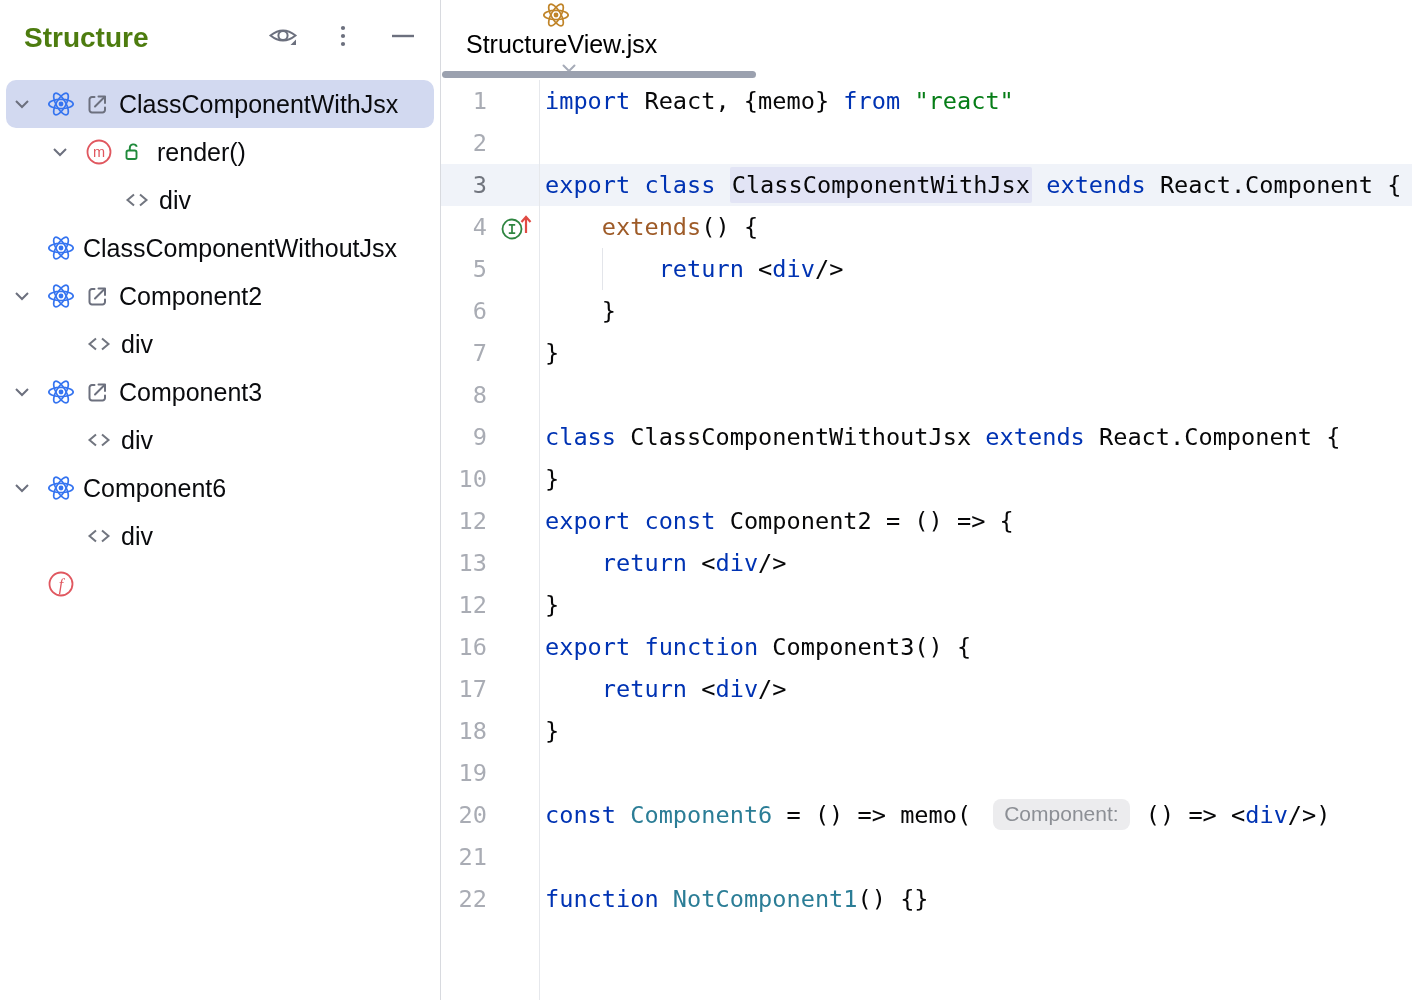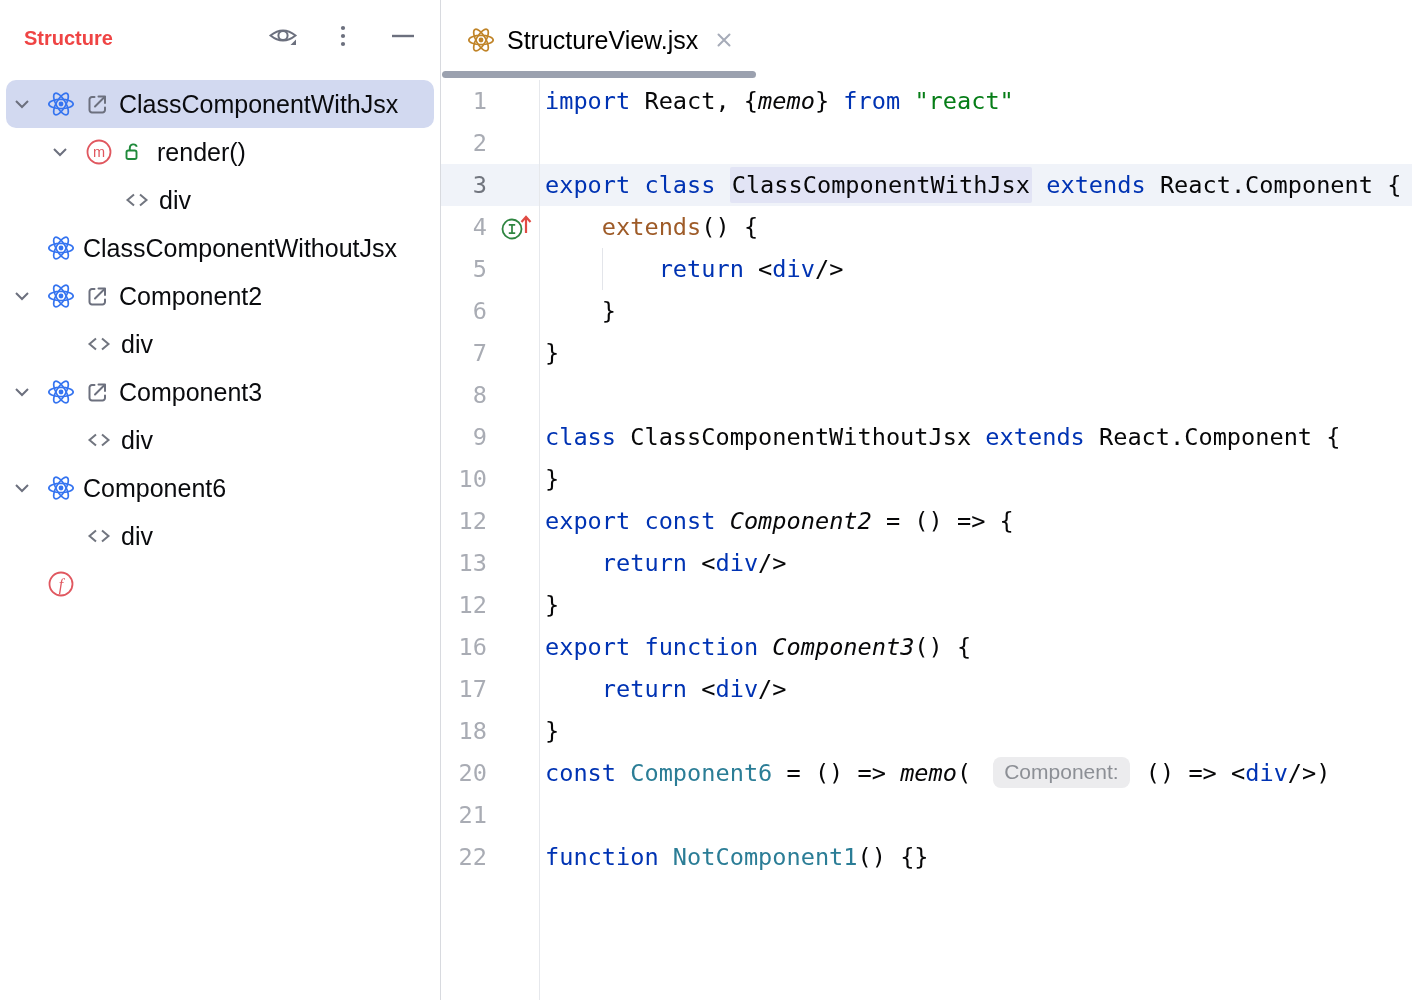--- a/index.html
+++ b/index.html
@@ -4,55 +4,55 @@
 <style>
   html,body{margin:0;padding:0;}
   body{
     width:1412px;height:1000px;overflow:hidden;background:#fff;
     font-family:"Liberation Sans",sans-serif;color:#16171B;display:flex;
   }
   
   .structure-panel{width:441px;flex:none;box-sizing:border-box;border-right:1px solid #D8DADF;
     display:flex;flex-direction:column;background:#fff;}
   .panel-header{height:76px;flex:none;display:flex;align-items:center;padding:0 20px 0 24px;}
-  .panel-title{font-size:20px;font-weight:700;color:#ef4444;}
+  .panel-title{font-size:28px;font-weight:700;color:#4d7c0f;}
   .panel-actions{margin-left:auto;display:flex;align-items:center;gap:26px;}
   .icon-btn{width:34px;height:34px;display:flex;align-items:center;justify-content:center;cursor:pointer;}
   .tree{padding-top:4px;}
   .tree-row{height:48px;display:flex;align-items:center;font-size:25px;color:#0A0B0E;cursor:pointer;}
   .tree-row.selected{background:var(--selection,#D2D9F0);border-radius:10px;margin:0 6px;}
   .tree-row .indent{flex:none;}
   .tree-row .slot{width:38px;flex:none;display:flex;align-items:center;}
   .tree-row .t-icon{width:30px;flex:none;display:flex;align-items:center;justify-content:center;margin-right:6px;}
   .tree-row .t-label{white-space:nowrap;margin-left:1px;}
   
   .editor{flex:1;min-width:0;display:flex;flex-direction:column;background:#fff;}
   .tabbar{height:80px;flex:none;position:relative;display:flex;align-items:center;padding-left:25px;}
-  .tab{display:flex;align-items:center;height:100%;cursor:pointer;}
+  .tab{display:flex;align-items:center;height:100%;cursor:pointer;flex-direction:column;}
   .tab-icon{display:flex;align-items:center;margin-right:11px;}
   .tab-label{font-size:25px;color:#000;white-space:nowrap;}
   .tab-close{display:flex;align-items:center;margin-left:14px;cursor:pointer;}
   .tab-underline{position:absolute;left:1px;bottom:2px;width:314px;height:7px;border-radius:4px;
     background:var(--underline,#9BA1AF);}
   .editor-body{flex:1;display:flex;flex-direction:column;overflow:hidden;
     font-family:"DejaVu Sans Mono",monospace;font-size:23.6px;}
   .code-row{height:42px;flex:none;display:flex;}
   .code-row.filler{flex:1;height:auto;}
   .code-row.current{background:var(--currentline,#F0F3F9);}
   .gutter-cell{width:99px;flex:none;display:flex;align-items:center;box-sizing:border-box;
     border-right:1px solid #E6E8EC;}
   .num{flex:1;text-align:right;color:var(--linenumber,#A9ACB4);padding-right:6px;}
   .current .num{color:#71757E;}
   .icon-slot{width:46px;flex:none;display:flex;align-items:center;justify-content:center;}
   .code-text{white-space:pre;line-height:42px;padding-left:5px;position:relative;color:#070708;}
   .indent-guide{position:absolute;left:calc(5px + 4ch);top:0;bottom:0;width:0;
     border-left:1px solid #E3E5EA;}
   .tk-kw{color:var(--keyword,#0033B3);}
   .tk-str{color:var(--string,#067D17);}
-  .tk-it{font-style:italic;}
+  .tk-it{}
   .tk-fn{color:var(--method,#9E5B28);}
   .tk-cmp{color:var(--component,#2B7D96);}
   .tk-tag{color:var(--jsxtag,#0033B3);}
   .tk-hl{background:var(--idhighlight,#E2E4F5);border-radius:2px;padding:4px 2px;}
   .hint-pill{display:inline-block;font-family:"Liberation Sans",sans-serif;font-size:21px;
     line-height:28px;padding:1px 11px 2px;border-radius:8px;background:#ECECEE;color:#8C8F95;
     vertical-align:2px;margin:0 2px 0 22px;}
 </style>
 </head>
 <body>
@@ -401,20 +401,27 @@
       </div>
       <div class="code-row">
         <span class="gutter-cell">
           <span class="num">18</span>
           <span class="icon-slot"></span>
         </span>
         <span class="code-text"><span class="tk-pl">}</span></span>
       </div>
       <div class="code-row">
         <span class="gutter-cell">
+          <span class="num">19</span>
+          <span class="icon-slot"></span>
+        </span>
+        <span class="code-text"></span>
+      </div>
+      <div class="code-row">
+        <span class="gutter-cell">
           <span class="num">20</span>
           <span class="icon-slot"></span>
         </span>
         <span class="code-text"><span class="tk-kw">const</span><span class="tk-pl"> </span><span class="tk-cmp">Component6</span><span class="tk-pl"> = () =&gt; </span><span class="tk-it">memo</span><span class="tk-pl">(</span><span class="hint-pill">Component:</span><span class="tk-pl"> () =&gt; &lt;</span><span class="tk-tag">div</span><span class="tk-pl">/&gt;)</span></span>
       </div>
       <div class="code-row">
         <span class="gutter-cell">
           <span class="num">21</span>
           <span class="icon-slot"></span>
         </span>

